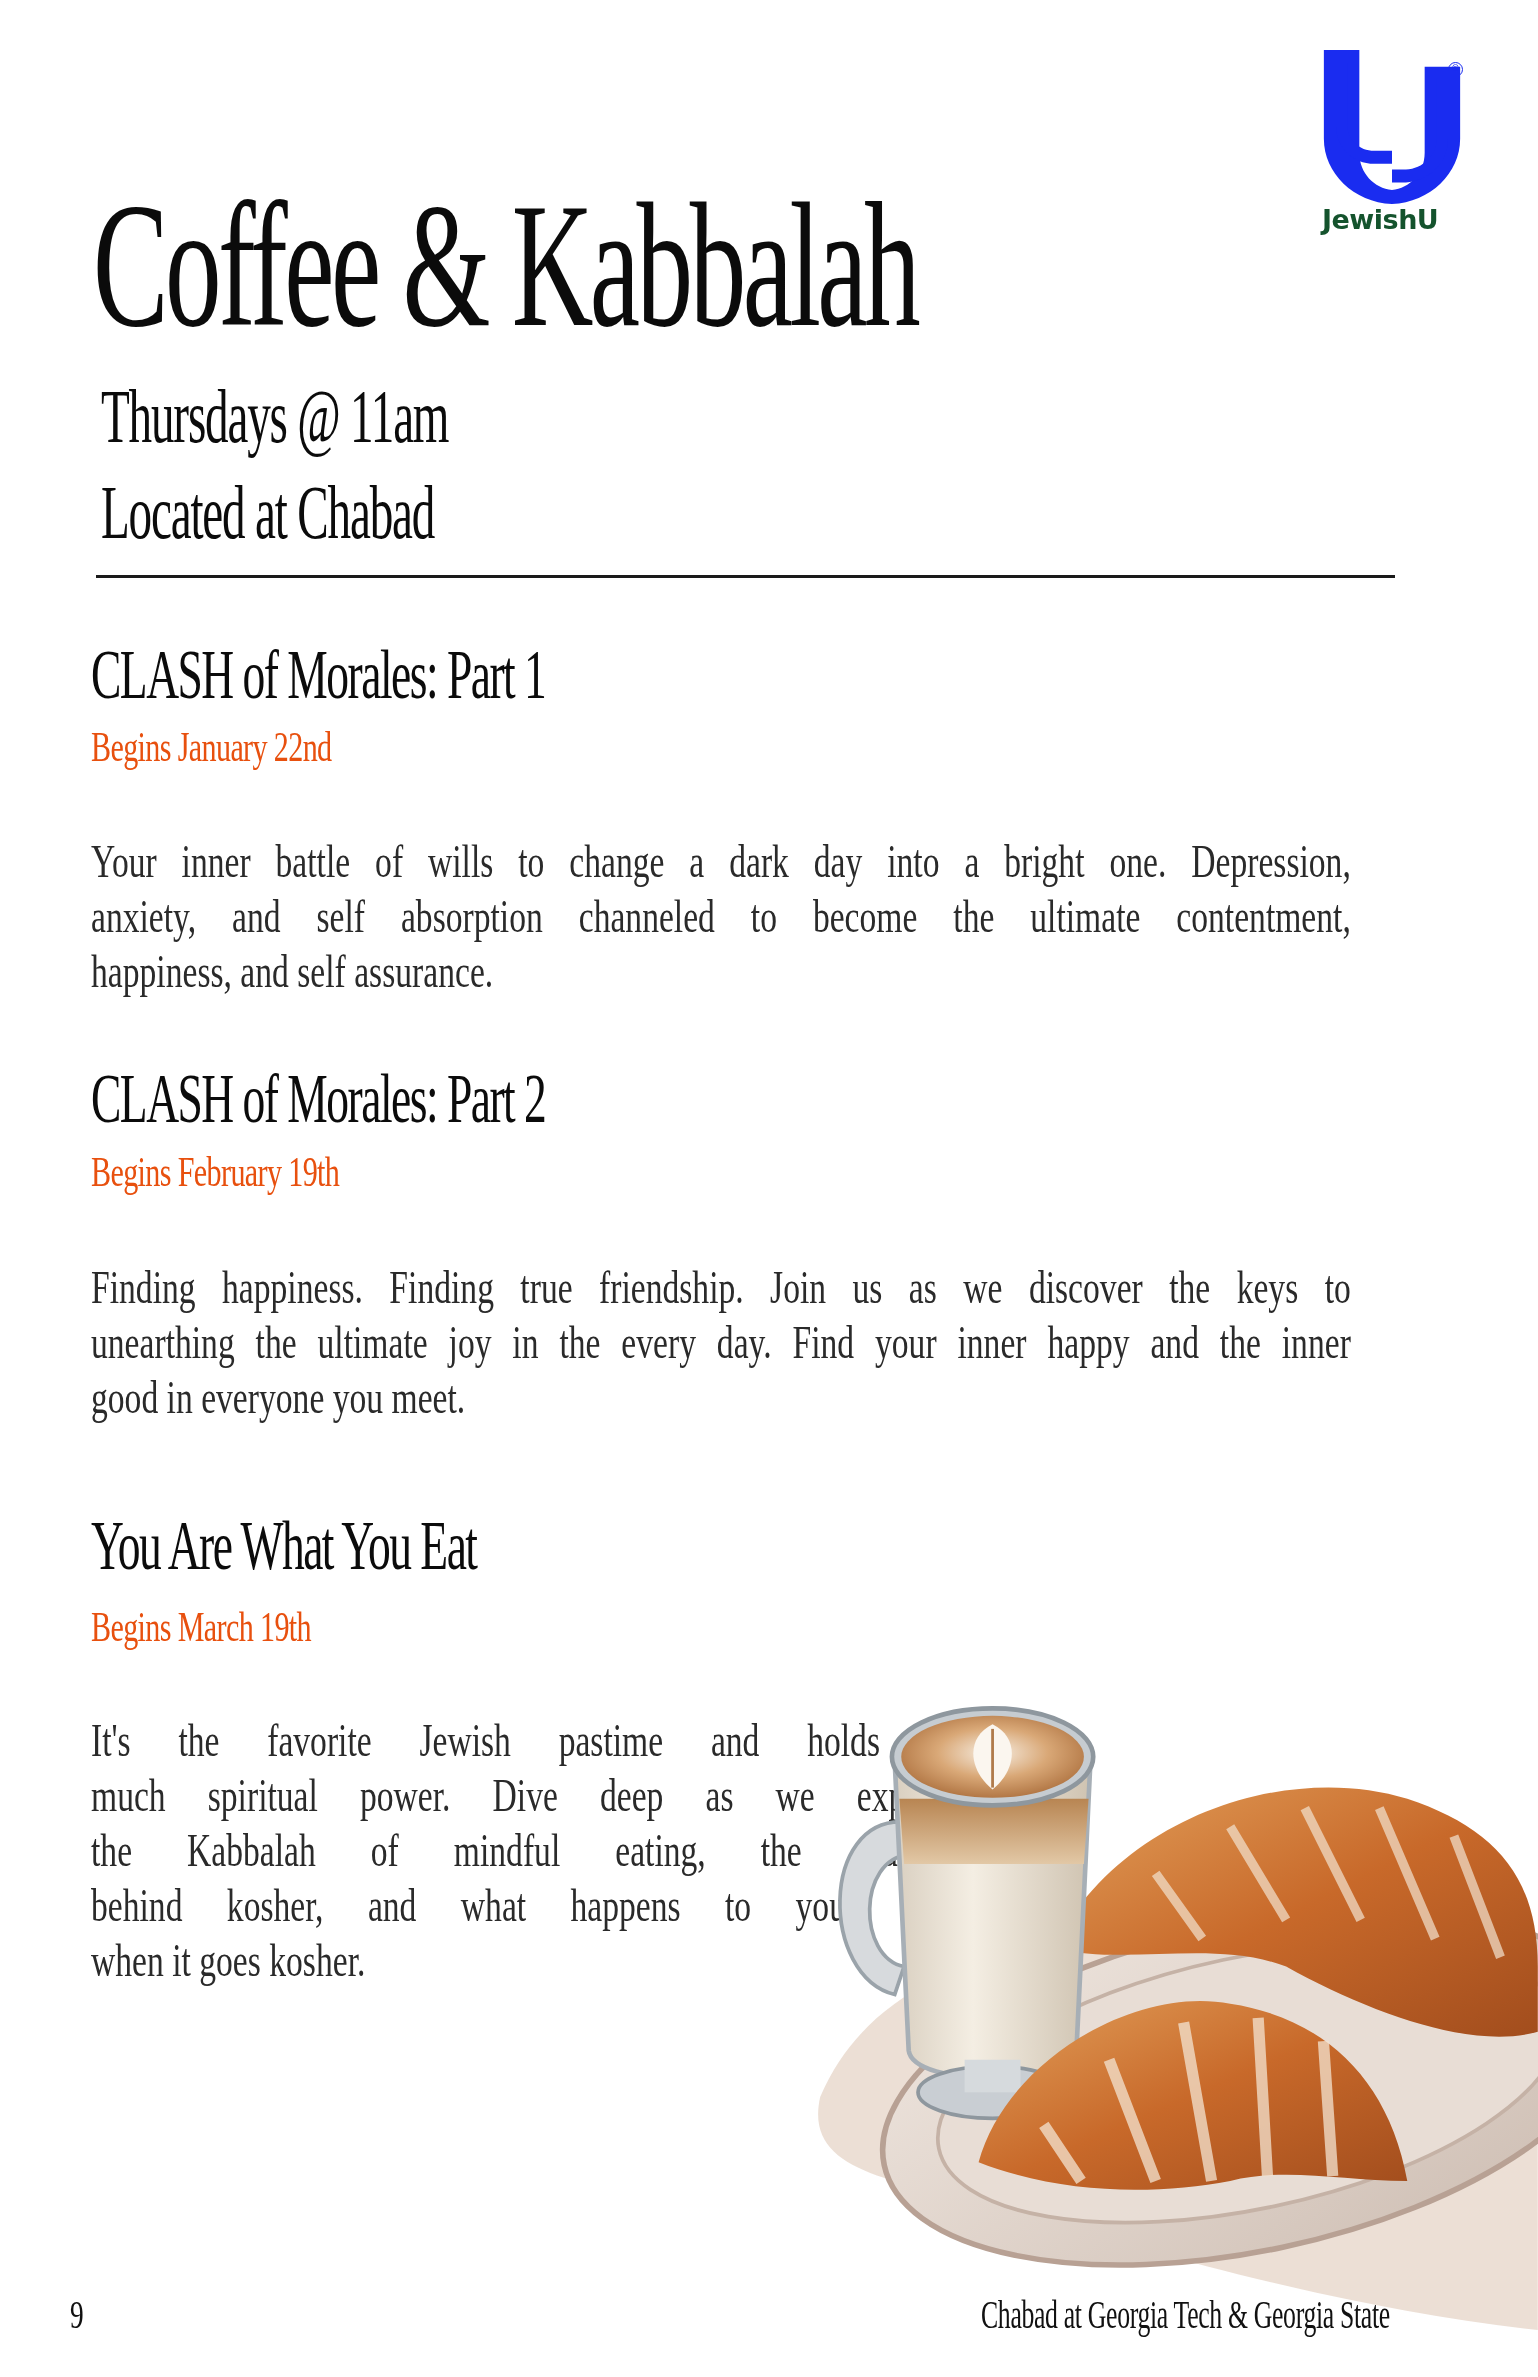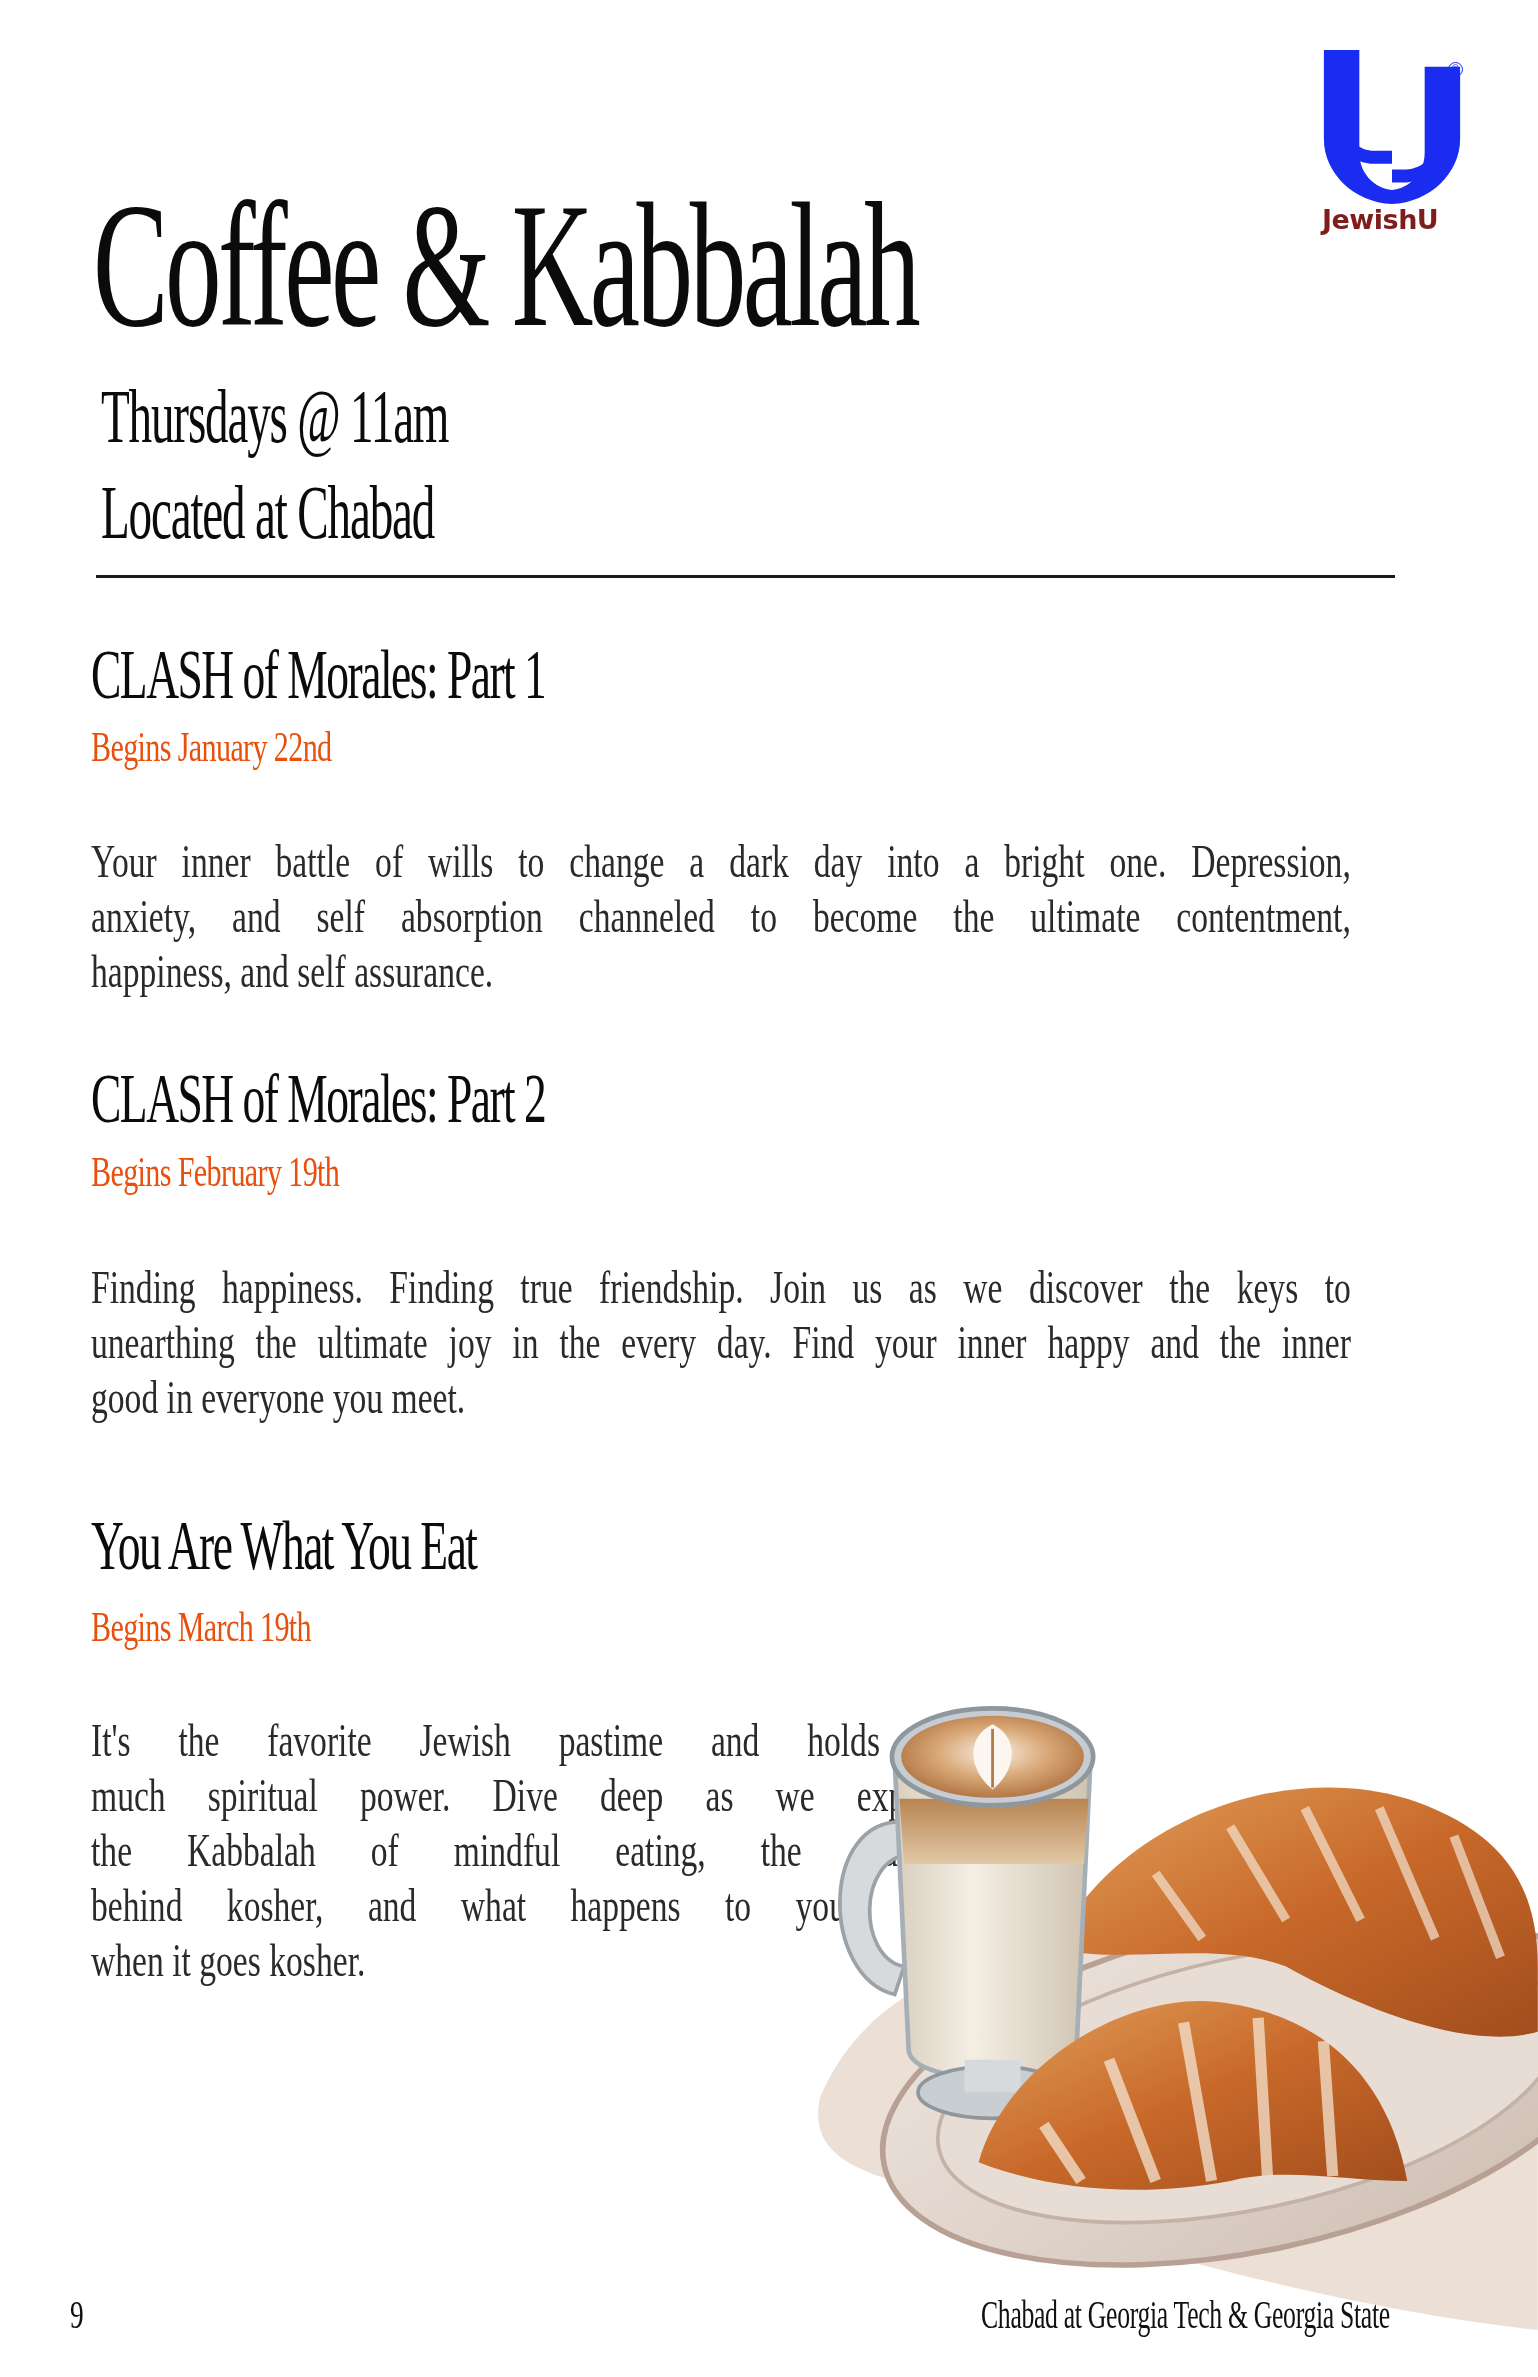--- a/index.html
+++ b/index.html
@@ -6,21 +6,21 @@
   body { width: 1538px; height: 2377px; position: relative; overflow: hidden;
          font-family: "Liberation Serif", "DejaVu Serif", serif; color: #111; }
 
   .condensed { display: inline-block; transform-origin: left top; white-space: nowrap; }
 
   
   .logo { position: absolute; left: 1322px; top: 50px; width: 140px; height: 158px; }
   .logo svg { position: absolute; left: 0; top: 0; }
   .logo-text { position: absolute; left: 0; top: 154px; width: 140px; text-align: left;
                font-family: "DejaVu Sans", sans-serif; font-weight: bold; font-size: 27px;
-               color: #7f1d1d; letter-spacing: -0.5px; }
+               color: #14532d; letter-spacing: -0.5px; }
   .logo-reg { position: absolute; left: 1448px; top: 62px; width: 15px; height: 15px;
               border: 1.9px solid #1a2cf0; border-radius: 50%; box-sizing: border-box;
               font-family: "DejaVu Sans", sans-serif; font-size: 8.4px; font-weight: bold;
               color: #1a2cf0; text-align: center; line-height: 11.2px; }
 
   
   .title { position: absolute; left: 93px; top: 177px; font-size: 177px; line-height: 177px;
            letter-spacing: -5.6px; transform: scaleX(0.64); color: #0b0b0b; }
   .subhead { position: absolute; left: 101px; font-size: 76px; line-height: 76px;
              letter-spacing: -1.9px; transform: scaleX(0.62); color: #0b0b0b; }

